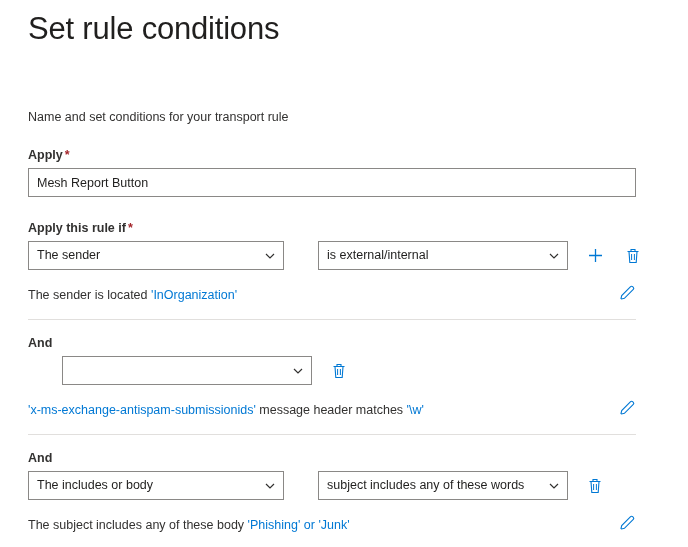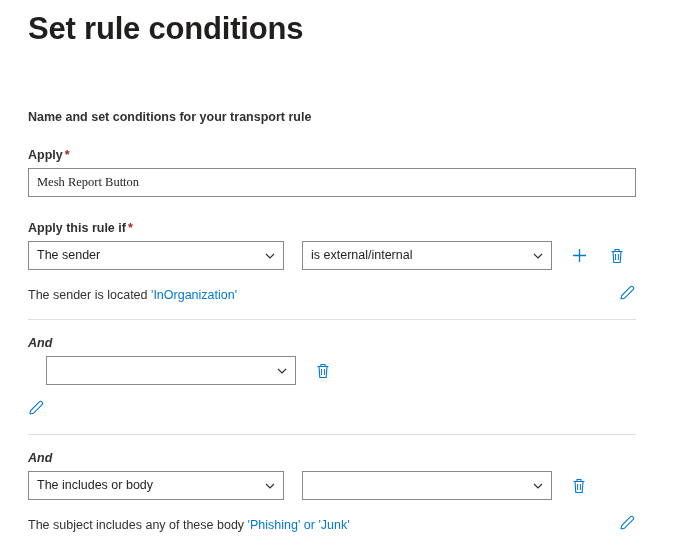--- a/index.html
+++ b/index.html
@@ -16,51 +16,50 @@
   }
   .page {
     position: relative;
     width: 688px;
     height: 547px;
     box-sizing: border-box;
     padding: 0 28px;
   }
   .page-title {
     font-size: 31px;
-    font-weight: bold;
+    font-weight: normal;
     letter-spacing: -0.2px;
     color: #201f1e;
     margin: 8px 0 0 0;
     line-height: 42px;
   }
   .intro {
     font-size: 12.5px;
     color: #323130;
     margin-top: 60px;
-    font-weight: bold;
   }
   .field-label {
     font-size: 12.5px;
     font-weight: bold;
     color: #323130;
     margin-top: 24px;
     margin-bottom: 6px;
   }
   .req {
     color: #a4262c;
     font-weight: bold;
     margin-left: 2px;
   }
   .text-input {
     box-sizing: border-box;
     width: 608px;
     height: 29px;
     border: 1px solid #8a8886;
     background: #ffffff;
-    font-family: Liberation Serif, serif;
+    font-family: Liberation Sans, sans-serif;
     font-size: 12.5px;
     color: #201f1e;
     padding: 0 8px;
     outline: none;
     display: block;
   }
   .cond-row {
     display: flex;
     align-items: center;
     margin-top: 6px;
@@ -72,21 +71,21 @@
     border: 1px solid #8a8886;
     background: #ffffff;
     font-size: 12.5px;
     color: #201f1e;
     line-height: 27px;
     padding: 0 28px 0 8px;
     overflow: hidden;
     white-space: nowrap;
   }
   .dd-left { width: 256px; }
-  .dd-right { width: 250px; margin-left: 18px; }
+  .dd-right { width: 250px; margin-left: 34px; }
   .chev {
     position: absolute;
     right: 8px;
     top: 0;
     height: 27px;
     line-height: 27px;
     font-size: 10px;
     color: #323130;
   }
   .chev svg { vertical-align: middle; }
@@ -124,21 +123,20 @@
     border-top: 1px solid #e1dfdd;
     margin: 14px 0 0 0;
     width: 608px;
   }
   .and-label {
     font-size: 12.5px;
     font-weight: bold;
     color: #323130;
     margin-top: 16px;
     margin-bottom: 6px;
-    font-style: italic;
   }
 </style>
 </head>
 <body>
 
 <div class="page">
 
   <h1 class="page-title">Set rule conditions</h1>
 
   <div class="intro">Name and set conditions for your transport rule</div>
@@ -207,40 +205,46 @@
     </div>
     <span class="icon-btn trash-icon">
       <svg width="14" height="16" viewBox="0 0 14 16">
         <path d="M1.5 3.5 H12.5 M5 3.5 V1.5 H9 V3.5 M3 3.5 L3.8 14.5 H10.2 L11 3.5" fill="none" stroke="#0078d4" stroke-width="1.1"></path>
         <path d="M5.6 6 V12 M8.4 6 V12" stroke="#0078d4" stroke-width="1"></path>
       </svg>
     </span>
   </div>
 
   <div class="desc-row">
+    <div class="desc-text">
+      <span class="val">'x-ms-exchange-antispam-submissionids'</span>
+      <span>message header matches</span>
+      <span class="val">'\w'</span>
+    </div>
     <span class="pencil">
       <svg width="17" height="17" viewBox="0 0 17 17">
         <path d="M2 14.5 L2.7 11.6 L11.6 2.7 C12.2 2.1 13 2.1 13.6 2.7 L14.3 3.4 C14.9 4 14.9 4.8 14.3 5.4 L5.4 14.3 L2.5 15 Z" fill="none" stroke="#0078d4" stroke-width="1.1"></path>
       </svg>
     </span>
   </div>
 
   <hr class="divider">
 
   <div class="and-label">And</div>
   <div class="cond-row">
     <div class="dropdown dd-left">
       <span>The includes or body</span>
       <span class="chev">
         <svg width="10" height="6" viewBox="0 0 10 6">
             <path d="M1 1 L5 5 L9 1" fill="none" stroke="#323130" stroke-width="1.2"></path>
           </svg>
       </span>
     </div>
     <div class="dropdown dd-right">
+      <span>subject includes any of these words</span>
       <span class="chev">
         <svg width="10" height="6" viewBox="0 0 10 6">
             <path d="M1 1 L5 5 L9 1" fill="none" stroke="#323130" stroke-width="1.2"></path>
           </svg>
       </span>
     </div>
     <span class="icon-btn trash-icon">
       <svg width="14" height="16" viewBox="0 0 14 16">
         <path d="M1.5 3.5 H12.5 M5 3.5 V1.5 H9 V3.5 M3 3.5 L3.8 14.5 H10.2 L11 3.5" fill="none" stroke="#0078d4" stroke-width="1.1"></path>
         <path d="M5.6 6 V12 M8.4 6 V12" stroke="#0078d4" stroke-width="1"></path>

